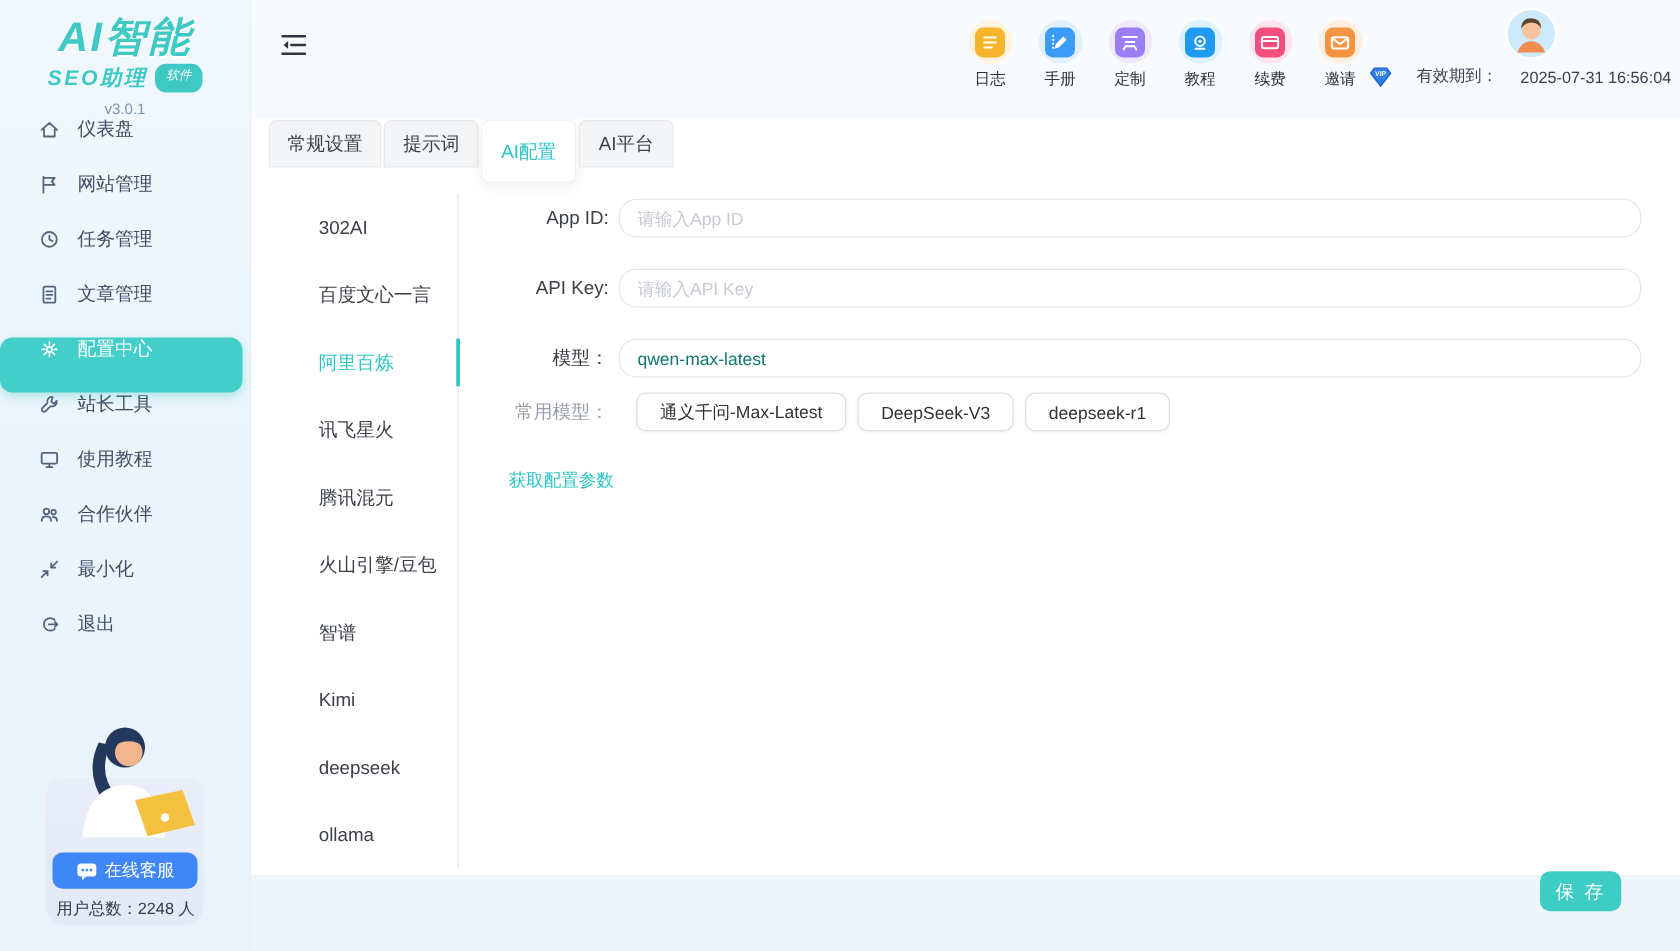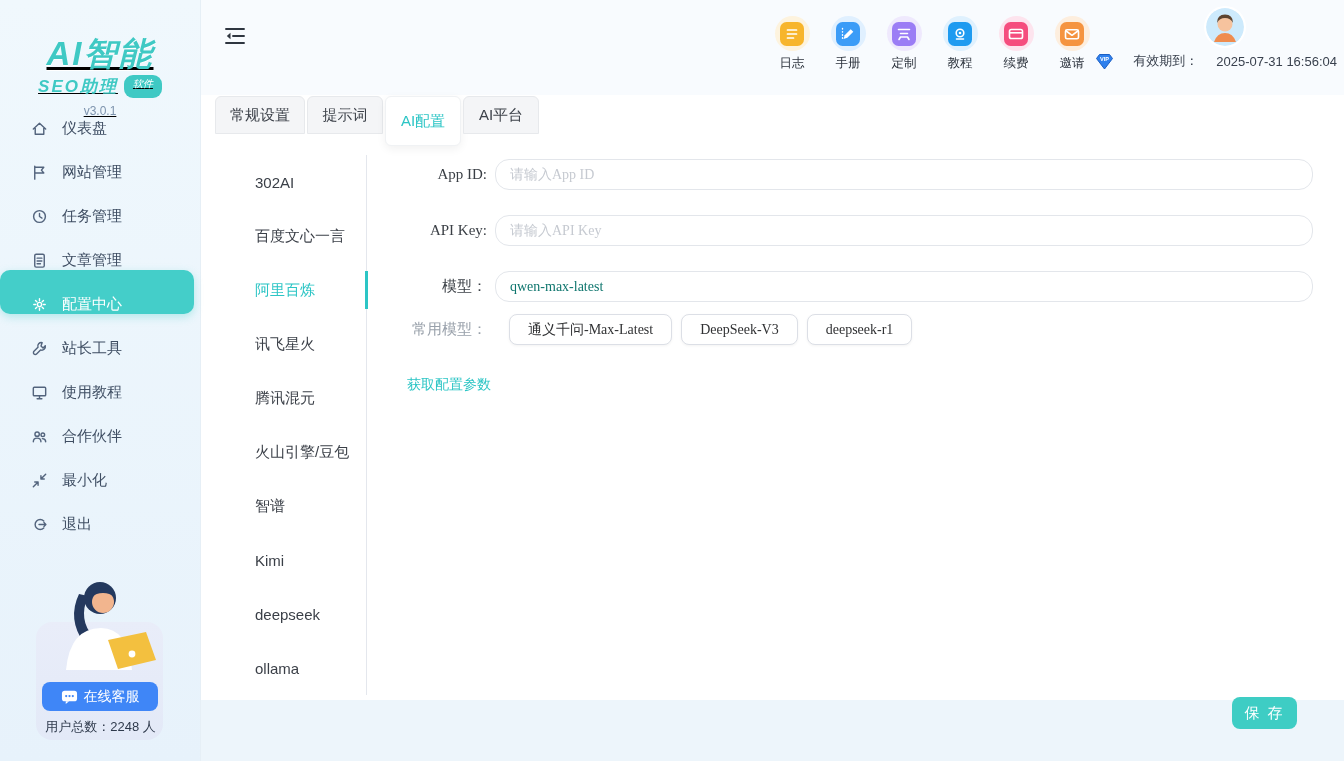--- a/index.html
+++ b/index.html
@@ -7,31 +7,31 @@
   body { font-family:"Liberation Sans","DejaVu Sans",sans-serif; background:#fff; position:relative; }
 
   
   .header-strip { position:absolute; left:201px; top:0; right:0; height:95px; background:#f8fbfe; }
   .footer-strip { position:absolute; left:201px; top:700px; right:0; bottom:0; background:#edf5fb; }
 
   
   .sidebar { position:absolute; left:0; top:0; width:201px; height:761px;
              background:linear-gradient(180deg,#f0f8fd 0%,#e7f2fb 100%);
              border-right:1px solid #e6eff6; z-index:5; }
-  .logo { text-align:center; padding-top:32px;text-decoration:underline; }
+  .logo { text-align:center; padding-top:8px; }
   .logo-line1 { font-size:33px; font-style:italic; font-weight:800; letter-spacing:2px;
                 color:#3fc9c4; text-shadow:0 1px 0 #ffffff; }
   .logo-line2 { display:flex; justify-content:center; gap:6px; margin-top:-2px; }
   .logo-sub { font-size:17px; font-style:italic; font-weight:800; letter-spacing:2px; color:#3fc9c4; }
   .logo-badge { background:#3fc9c4; color:#fff; font-size:10px; font-style:italic;
                 padding:2px 9px; border-radius:9px; }
   .logo-version { margin-top:6px; font-size:12px; color:#7d93ad; }
 
   .menu { position:absolute; top:94px; left:0; right:0; }
-  .menu-item { height:44px; display:flex; align-items:flex-end; gap:13px; padding-left:30px;
+  .menu-item { height:44px; display:flex; align-items:flex-start; gap:13px; padding-left:30px;
                font-size:15px; color:#3f4e63; cursor:pointer; }
   .menu-item .mi { width:19px; height:19px; color:#53647d; flex:0 0 19px; display:flex; }
   .menu-item.active { background:#44cec9; color:#fff; border-radius:10px; margin-right:6px;
                       box-shadow:0 3px 8px rgba(68,206,201,.35); }
   .menu-item.active .mi { color:#fff; }
 
   .cs-wrap { position:absolute; left:0; top:570px; width:201px; height:191px; }
   .cs-card { position:absolute; left:36px; top:52px; width:127px; height:118px;
              background:linear-gradient(180deg,#e9edf9,#e3e9f7); border-radius:16px; }
   .cs-illustration { position:absolute; left:38px; top:0; }
@@ -64,21 +64,21 @@
 
   
   .providers { position:absolute; left:215px; top:155px; width:152px; border-right:1px solid #e4e7ed; }
   .provider { position:relative; height:54px; display:flex; align-items:center; padding-left:40px;
               font-size:15px; color:#3a3f47; cursor:pointer; }
   .provider.active { color:#2cc5c5; }
   .provider.active::after { content:""; position:absolute; right:-2px; top:8px; width:3px; height:38px;
                             background:#2cc5c5; }
 
   
-  .form-row { position:absolute; display:flex; align-items:center;font-family:Liberation Serif, serif; }
+  .form-row { position:absolute; display:flex; align-items:center; }
   .f-label { width:107px; text-align:right; font-size:15px; color:#3a3f45; margin-right:8px; white-space:nowrap; }
   .f-input { width:818px; height:31px; border:1px solid #e3e6eb; border-radius:14px;
              padding:0 14px; font-size:14px; color:#0f766e; background:#fff; outline:none;
              font-family:inherit; }
   .f-input::placeholder { color:#c6cad1; }
   .row-appid  { left:380px; top:159px; }
   .row-apikey { left:380px; top:215px; }
   .row-model  { left:380px; top:271px; }
   .row-common { left:380px; top:314px; }
   .common-label { width:107px; text-align:right; font-size:15px; color:#98a0aa; margin-right:22px; white-space:nowrap; }

